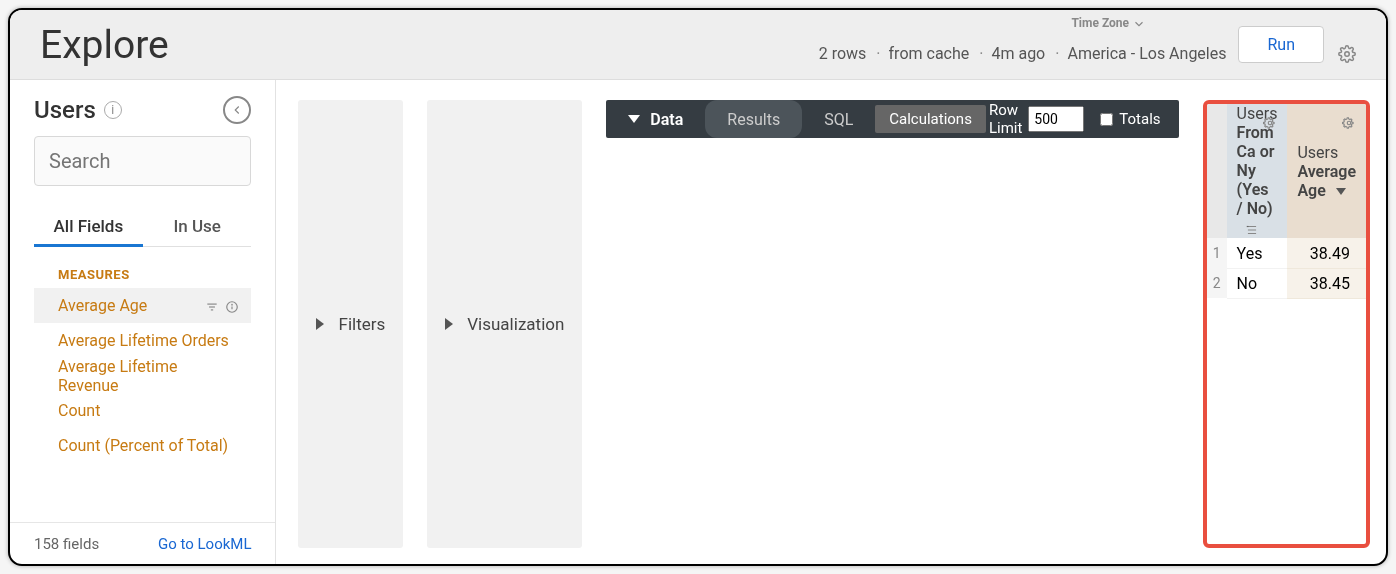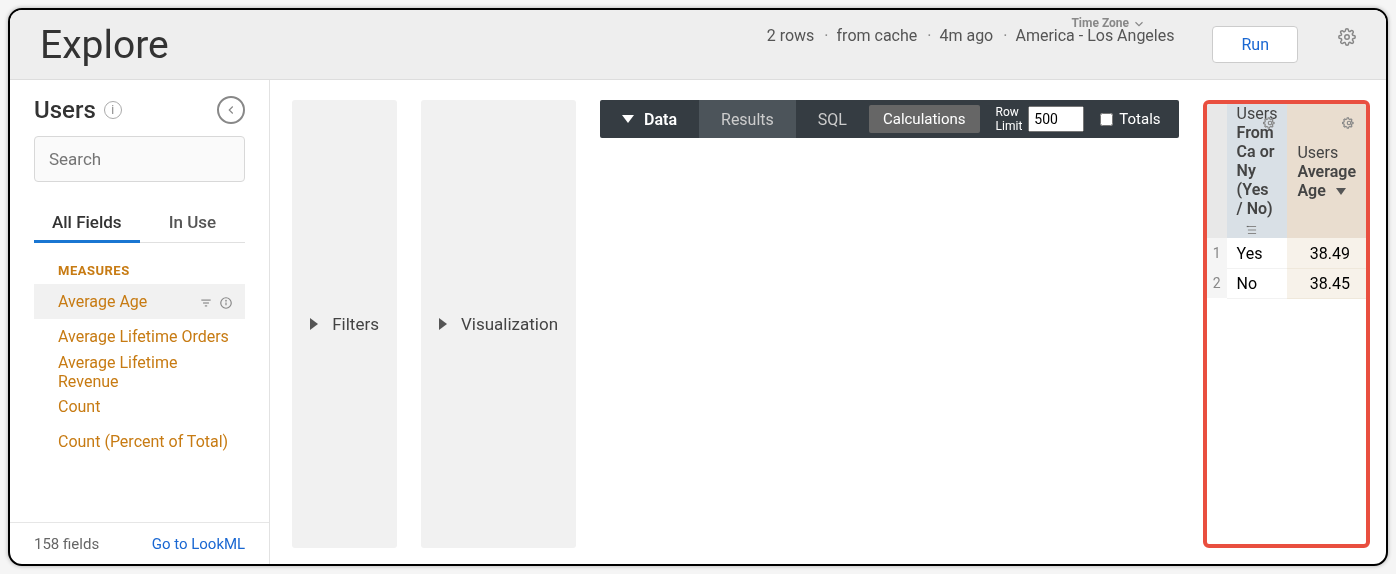--- a/index.html
+++ b/index.html
@@ -2,62 +2,62 @@
 <html><head>
   <meta charset="utf-8">
   <style>
     * { box-sizing: border-box; margin: 0; padding: 0; font-family: -apple-system, BlinkMacSystemFont, "Segoe UI", Roboto, Helvetica, Arial, sans-serif; }
     body { background: #f5f5f5; width: 1396px; height: 574px; display:flex; }
     .frame { margin:8px; border:2px solid #000; border-radius:14px; background:#fff; width:1380px; height:558px; display:flex; flex-direction:column; overflow:hidden; box-shadow: 0 0 4px rgba(0,0,0,0.3); }
 
     
     .header { height:70px; background:#eeeeee; border-bottom:1px solid #ddd; display:flex; align-items:center; padding:0 30px; position:relative; }
     .header-title { font-size:39px; color:#333; font-weight:400; }
-    .header-right { flex:1; display:flex; align-items:flex-start; justify-content:flex-end; gap:26px; }
+    .header-right { flex:1; display:flex; align-items:flex-end; justify-content:flex-end; gap:0; }
     .status-text { color:#555; font-size:16px; display:flex; align-items:center; gap:10px; }
     .dot::before { content:"·"; margin-right:8px; color:#888;}
     .time-zone-label { position:absolute; right:240px; top:6px; font-size:12px; color:#888; cursor:pointer;font-weight:bold;}
     .run-btn { background:#fff; border:1px solid #ccc; border-radius:4px; color:#1967d2; font-size:16px; padding:8px 28px; cursor:pointer; margin-left:12px; }
     .gear-top { color:#888; margin-left:14px; cursor:pointer; }
 
     
     .body { flex:1; display:flex; overflow:hidden;justify-content:center; }
     .left-pane { width:468px; border-right:1px solid #e2e2e2; display:flex; flex-direction:column; }
     .left-inner { padding:16px 24px 0 24px; flex:1; overflow:auto; }
     .users-row { display:flex; align-items:center; gap:8px; }
     .users-title { font-size:24px; font-weight:500; color:#333; }
     .info-icon { width:18px; height:18px; border:1px solid #aaa; border-radius:50%; display:flex; align-items:center; justify-content:center; font-size:12px; color:#888; }
     .collapse-btn { margin-left:auto; width:28px; height:28px; border:2px solid #888; border-radius:50%; display:flex; align-items:center; justify-content:center; cursor:pointer; color:#555;}
-    .search-input { width:100%; margin-top:12px; padding:12px 14px; font-size:17px; border:1px solid #d8d8d8; border-radius:4px; background:#fafafa; }
+    .search-input { width:100%; margin-top:12px; padding:12px 14px; font-size:20px; border:1px solid #d8d8d8; border-radius:4px; background:#fafafa; }
 
     .tabs { display:flex; margin-top:20px; border-bottom:1px solid #e0e0e0; position:relative;}
     .tab { flex:1; text-align:center; padding:10px 0; font-size:17px; color:#555; cursor:pointer; font-weight:500;}
     .tab.active { color:#333;}
     .tab-underline { position:absolute; bottom:-1px; left:0; width:50%; height:3px; background:#1976d2; }
 
     .section-label { color:#c77b13; font-size:13px; font-weight:700; letter-spacing:0.5px; margin:20px 0 6px 24px; }
     .measure-item { display:flex; align-items:center; padding:8px 12px 8px 24px; font-size:16px; color:#c77b13; cursor:pointer; height:35px;}
     .measure-item.active { background:#f1f1f1; }
     .measure-item .spacer { flex:1;}
     .measure-item .filter-icon, .measure-item .info2 { color:#aaa; margin-left:6px;}
     .left-footer { height:42px; border-top:1px solid #e6e6e6; display:flex; align-items:center; padding:0 24px; font-size:15px; color:#666; cursor:pointer;}
     .lookml-link { margin-left:auto; color:#1967d2; }
 
     .right-pane { flex:1; padding:20px 16px 16px 22px; display:flex; flex-direction:row; gap:24px; }
     .collapsible { background:#f1f1f1; border-radius:3px; padding:12px 18px; display:flex; align-items:center; gap:14px; color:#444; font-size:17px; cursor:pointer; }
     .arrow-right { width:0; height:0; border-top:6px solid transparent; border-bottom:6px solid transparent; border-left:8px solid #555;}
     .arrow-down-w { width:0; height:0; border-left:6px solid transparent; border-right:6px solid transparent; border-top:8px solid #fff;}
 
     .data-bar { background:#353c42; color:#fff; display:flex; align-items:center; height:38px; font-size:16px; border-radius:2px;}
-    .data-tab { padding:0 22px; height:100%; display:flex; align-items:center; gap:10px; cursor:pointer;}
+    .data-tab { padding:0 22px; height:100%; display:flex; align-items:center; gap:10px; cursor:pointer;border-radius:12px;}
     .data-tab.gray { color:#ccc;}
     .data-tab.sel { background:#4c545a;}
     .bar-spacer { flex:1;}
     .calc-btn { background:#666; padding:5px 14px; border-radius:2px; cursor:pointer; font-size:15px;}
-    .row-limit-label { margin-left:16px; font-size:12px;}
+    .row-limit-label { margin-left:3px; font-size:15px;}
     .row-limit-input { width:56px; margin-left:6px; padding:3px 4px; font-size:14px; }
     .totals-wrap { display:flex; align-items:center; gap:6px; margin:0 18px 0 16px; font-size:15px;}
 
     .data-area { border:4px solid #e94f3f; border-radius:6px; overflow:hidden; }
     .data-table { width:100%; border-collapse:collapse; font-size:16px; }
     .th-row th { text-align:left; font-weight:400; height:34px; padding:0 10px; color:#444; position:relative;}
     .th-num { width:20px; background:#e8e8e8; }
     .th-dim { background:#d9e0e6;}
     .th-mea { background:#e9ddcf;}
     .td-num { width:20px; text-align:center; background:#f5f5f5; color:#888; height:30px; font-size:14px;}

